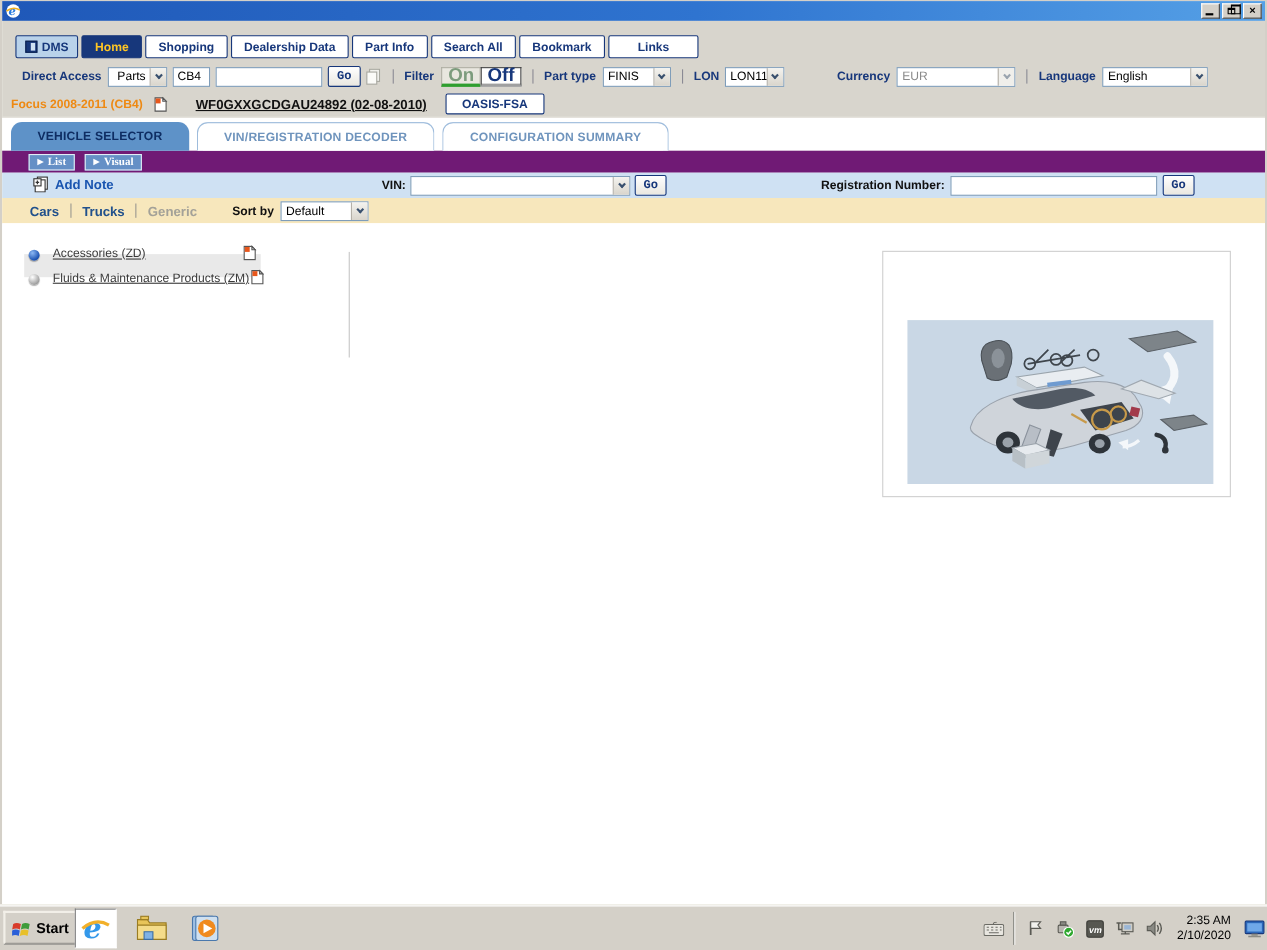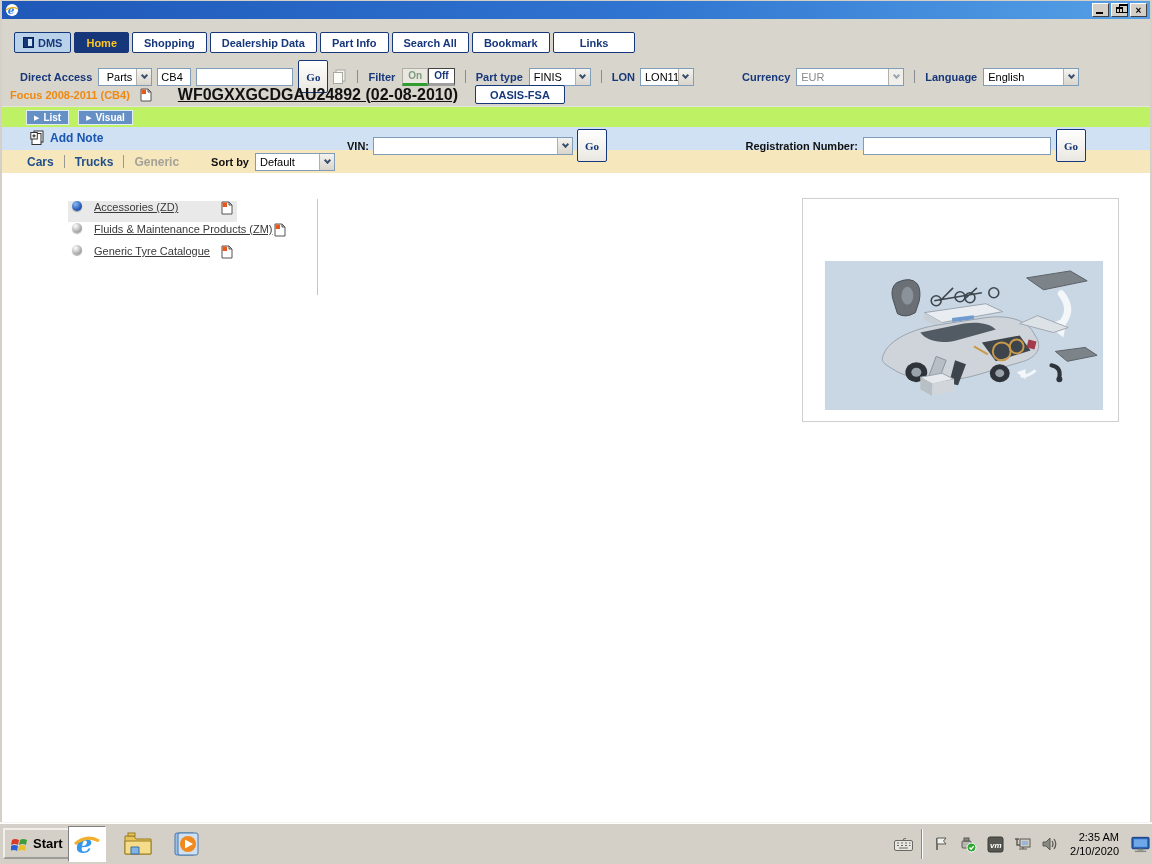--- a/index.html
+++ b/index.html
@@ -39,44 +39,44 @@
   .sep { width:1px; height:13px; background:#8a8a94; margin:0 10px; }
   .xpinput { height:18px; border:1px solid #7f9db9; background:#fff; font-size:11px; padding:0 3px; font-family:inherit; }
   .xpselect { display:inline-flex; height:18px; border:1px solid #7f9db9; background:#fff; align-items:center; cursor:pointer; }
   .xpselect .txt { flex:1; padding:0 4px; white-space:nowrap; overflow:hidden; }
   .xpselect .btn { width:15px; align-self:stretch; background:linear-gradient(#f4f3ef,#d9d5cc); border-left:1px solid #b4b0a8;
                    display:flex; align-items:center; justify-content:center; }
   .xpselect .chev { width:5px; height:5px; border-right:2px solid #39506e; border-bottom:2px solid #39506e; transform:rotate(45deg); margin-top:-3px; }
   .xpselect.disabled .txt { color:#8a8a8a; }
   .xpselect.disabled .btn { background:#f0efeb; }
   .xpselect.disabled .chev { border-color:#9aa4ae; }
-  .gobtn { height:33px; border:1px solid #17377b; background:linear-gradient(#ffffff,#e9e7e0); color:#17377b; font-weight:bold;
-           font-size:11px; padding:0 7px; border-radius:2px; cursor:pointer; font-family:Liberation Serif, serif;text-align:right; }
+  .gobtn { height:19px; border:1px solid #17377b; background:linear-gradient(#ffffff,#e9e7e0); color:#17377b; font-weight:bold;
+           font-size:11px; padding:0 7px; border-radius:2px; cursor:pointer; font-family:Liberation Mono, monospace;text-align:right; }
   .paste-ico { width:15px; height:16px; margin-left:4px; }
   .onoff { display:flex; }
-  .toggle { height:18px; padding:0 5px; font-weight:bold; font-size:10px; display:flex; align-items:center; cursor:pointer; }
+  .toggle { height:18px; padding:0 5px; font-weight:bold; font-size:17px; display:flex; align-items:center; cursor:pointer; }
   .toggle.on { background:#e9e7df; color:#7d9c7d; border:1px solid #b0aea4; border-bottom:3px solid #2f9e2f; }
   .toggle.off { background:#fff; color:#17377b; border:1px solid #444; border-bottom:3px solid #a0a0a0; }
 
   .focus-row { position:absolute; top:66px; left:8px; right:8px; display:flex; align-items:center; gap:9px; }
   .veh-label { color:#ee8912; font-weight:bold; }
   .doc-ico { width:14px; height:14px; }
-  .vin-link { color:#111; font-weight:bold; text-decoration:underline; font-size:16px; cursor:pointer; }
+  .vin-link { color:#111; font-weight:bold; text-decoration:underline; font-size:12px; cursor:pointer; }
   .oasis-btn { height:19px; border:1px solid #17377b; background:#fff; color:#17377b; font-weight:bold; font-size:11px;
                padding:0 14px; margin-left:8px; border-radius:2px; cursor:pointer; font-family:inherit; }
 
   
   .tabstrip { height:30px; background:#fff; display:flex; align-items:flex-end; padding-left:8px; }
   .tab { height:26px; display:flex; align-items:center; padding:0 24px; border-radius:10px 10px 0 0; font-weight:bold;
          font-size:11px; margin-right:7px; cursor:pointer; white-space:nowrap; letter-spacing:0.2px; }
   .tab.active { background:#5e92c8; color:#0e2d63; }
   .tab.inactive { background:#fff; border:1px solid #9ebcdc; border-bottom:none; color:#6f94bd; }
 
   
-  .bluebar { height:20px; background:#bef264; display:flex; align-items:center; gap:9px; padding-left:24px; }
+  .bluebar { height:20px; background:#701a75; display:flex; align-items:center; gap:9px; padding-left:24px;font-family:Liberation Serif, serif; }
   .viewbtn { height:15px; border:1px solid #e3ecf6; background:#6590c6; color:#fff; font-weight:bold; font-size:10px;
              display:flex; align-items:center; gap:4px; padding:0 7px; cursor:pointer; }
   .viewbtn .arr { font-size:7px; line-height:1; }
 
   
   .vinrow { position:relative; height:23px; background:#cfe1f3; }
   .addnote { position:absolute; left:28px; top:3px; display:flex; align-items:center; gap:5px; cursor:pointer; }
   .addnote span { color:#1a55b0; font-weight:bold; font-size:12px; }
   .vin-group { position:absolute; left:345px; top:2px; display:flex; align-items:center; gap:4px; }
   .reg-group { position:absolute; right:64px; top:2px; display:flex; align-items:center; gap:5px; }
@@ -84,21 +84,21 @@
   
   .tanrow { height:23px; background:#f7e7bc; display:flex; align-items:center; padding-left:25px; }
   .cat-link { font-weight:bold; font-size:12px; color:#20508c; cursor:pointer; }
   .cat-link.disabled { color:#a3a198; cursor:default; }
   .tanrow .sep { background:#9a9890; }
   .sort-group { display:flex; align-items:center; gap:6px; margin-left:32px; }
 
   
   .content { position:relative; height:620px; background:#fff; }
   .cat-list { position:absolute; left:20px; top:28px; width:215px; }
-  .cat-row { display:flex; align-items:flex-start; height:21px; padding:0 3px 15px 4px; margin-bottom:1px;margin-left:46px; }
+  .cat-row { display:flex; align-items:flex-end; height:21px; padding:0 3px 15px 4px; margin-bottom:1px; }
   .cat-row.selected { background:#e9e9e9; }
   .bullet { width:10px; height:10px; border-radius:50%; margin-right:12px; flex:none; cursor:pointer; }
   .bullet.blue { background:radial-gradient(circle at 35% 30%, #8cb8f4, #1a50b0 70%); box-shadow:0 1px 1px rgba(0,0,0,.35); }
   .bullet.gray { background:radial-gradient(circle at 35% 30%, #ffffff, #9a9a9a 75%); box-shadow:0 1px 1px rgba(0,0,0,.3); }
   .cat-label { color:#3a3a3a; text-decoration:underline; cursor:pointer; white-space:nowrap; }
   .cat-doc { margin-left:auto; width:14px; height:14px; cursor:pointer; flex:none; }
   .vdivider { position:absolute; left:315px; top:26px; width:1px; height:96px; background:#c6c6c6; }
   .img-panel { position:absolute; left:800px; top:25px; width:317px; height:224px; background:#fff; border:1px solid #cfcfcf; }
   .img-panel svg { position:absolute; left:21px; top:62px; width:280px; height:149px; }
 
@@ -232,20 +232,25 @@
         <svg class="doc-ico" viewBox="0 0 14 14">
           <path d="M2,1 h7 l3,3 v9 h-10 z" fill="#fff" stroke="#555"></path>
           <path d="M9,1 l3,3 h-3 z" fill="#ddd" stroke="#555"></path>
           <rect x="2.5" y="1.5" width="4.5" height="4.5" fill="#e8571c"></rect>
         </svg>
         <span class="vin-link" style="margin-left:16px;">WF0GXXGCDGAU24892 (02-08-2010)</span>
         <button class="oasis-btn">OASIS-FSA</button>
       </div>
     </div>
 
+    <div class="tabstrip">
+      <div class="tab active">VEHICLE SELECTOR</div>
+      <div class="tab inactive">VIN/REGISTRATION DECODER</div>
+      <div class="tab inactive">CONFIGURATION SUMMARY</div>
+    </div>
 
     <div class="bluebar">
       <div class="viewbtn">
         <span class="arr">▶</span>
         <span>List</span>
       </div>
       <div class="viewbtn">
         <span class="arr">▶</span>
         <span>Visual</span>
       </div>
@@ -308,29 +313,20 @@
         </div>
         <div class="cat-row">
           <span class="bullet gray"></span>
           <span class="cat-label">Fluids &amp; Maintenance Products (ZM)</span>
           <svg class="cat-doc" viewBox="0 0 14 14">
             <path d="M2,1 h7 l3,3 v9 h-10 z" fill="#fff" stroke="#555"></path>
             <path d="M9,1 l3,3 h-3 z" fill="#ddd" stroke="#555"></path>
             <rect x="2.5" y="1.5" width="4.5" height="4.5" fill="#e8571c"></rect>
           </svg>
         </div>
-        <div class="cat-row">
-          <span class="bullet gray"></span>
-          <span class="cat-label">Generic Tyre Catalogue</span>
-          <svg class="cat-doc" viewBox="0 0 14 14">
-            <path d="M2,1 h7 l3,3 v9 h-10 z" fill="#fff" stroke="#555"></path>
-            <path d="M9,1 l3,3 h-3 z" fill="#ddd" stroke="#555"></path>
-            <rect x="2.5" y="1.5" width="4.5" height="4.5" fill="#e8571c"></rect>
-          </svg>
-        </div>
       </div>
 
       <div class="vdivider"></div>
 
       <div class="img-panel">
         <svg viewBox="0 0 280 150">
           <rect width="280" height="150" fill="#c9d7e5"></rect>
 
           <path d="M72,22 q14,-7 21,1 q4,6 2,17 l-4,12 q-10,6 -18,1 l-5,-16 q-2,-10 4,-15 z" fill="#6a7076" stroke="#4a5056"></path>
           <ellipse cx="83" cy="35" rx="6" ry="9" fill="#8b9299"></ellipse>

